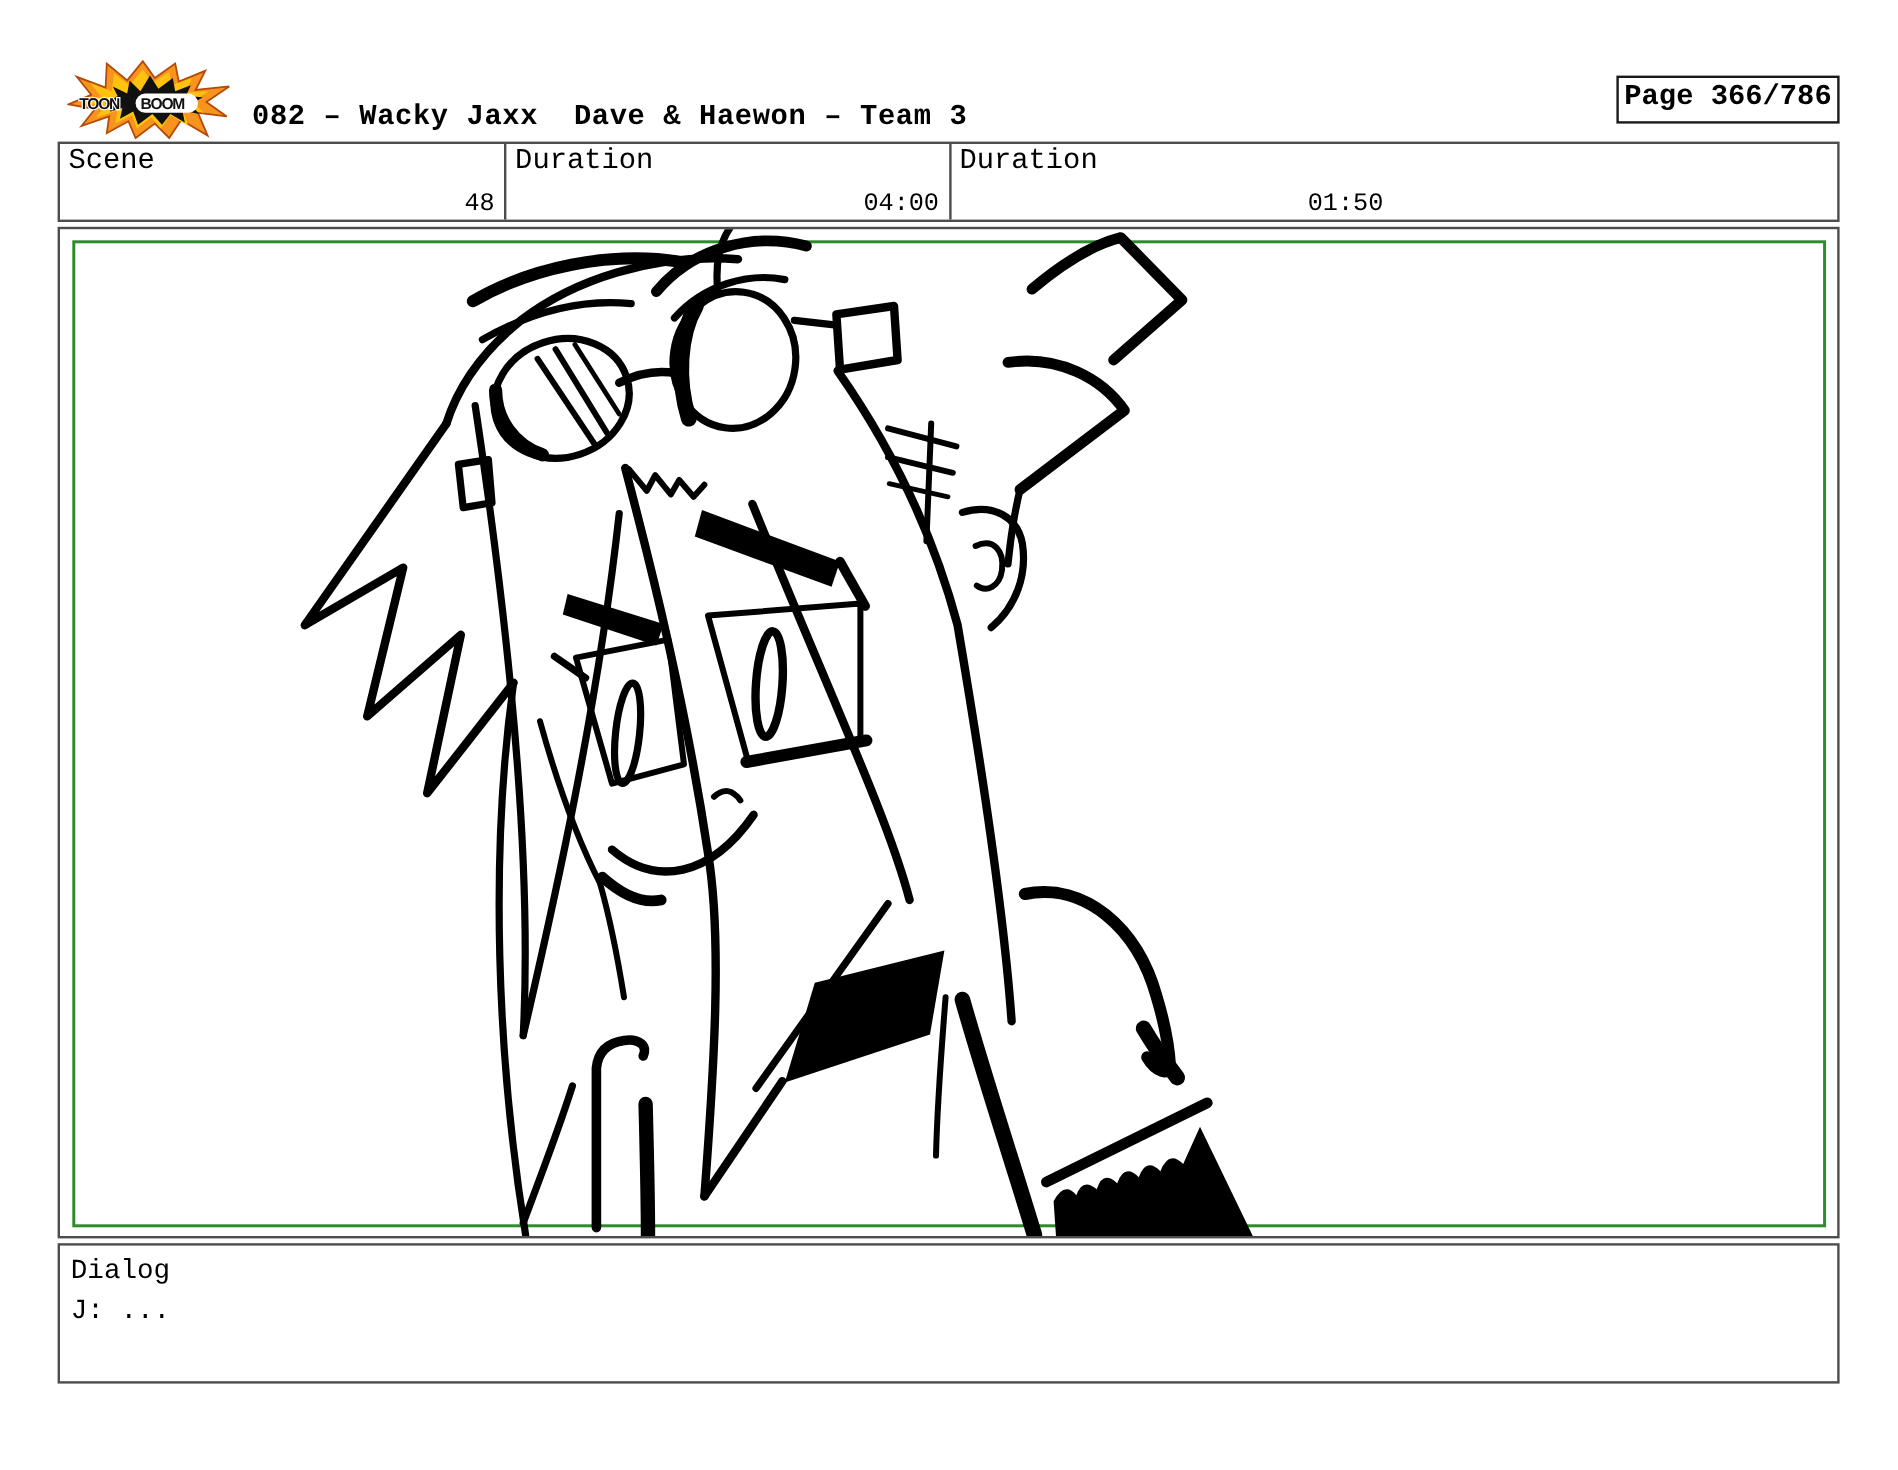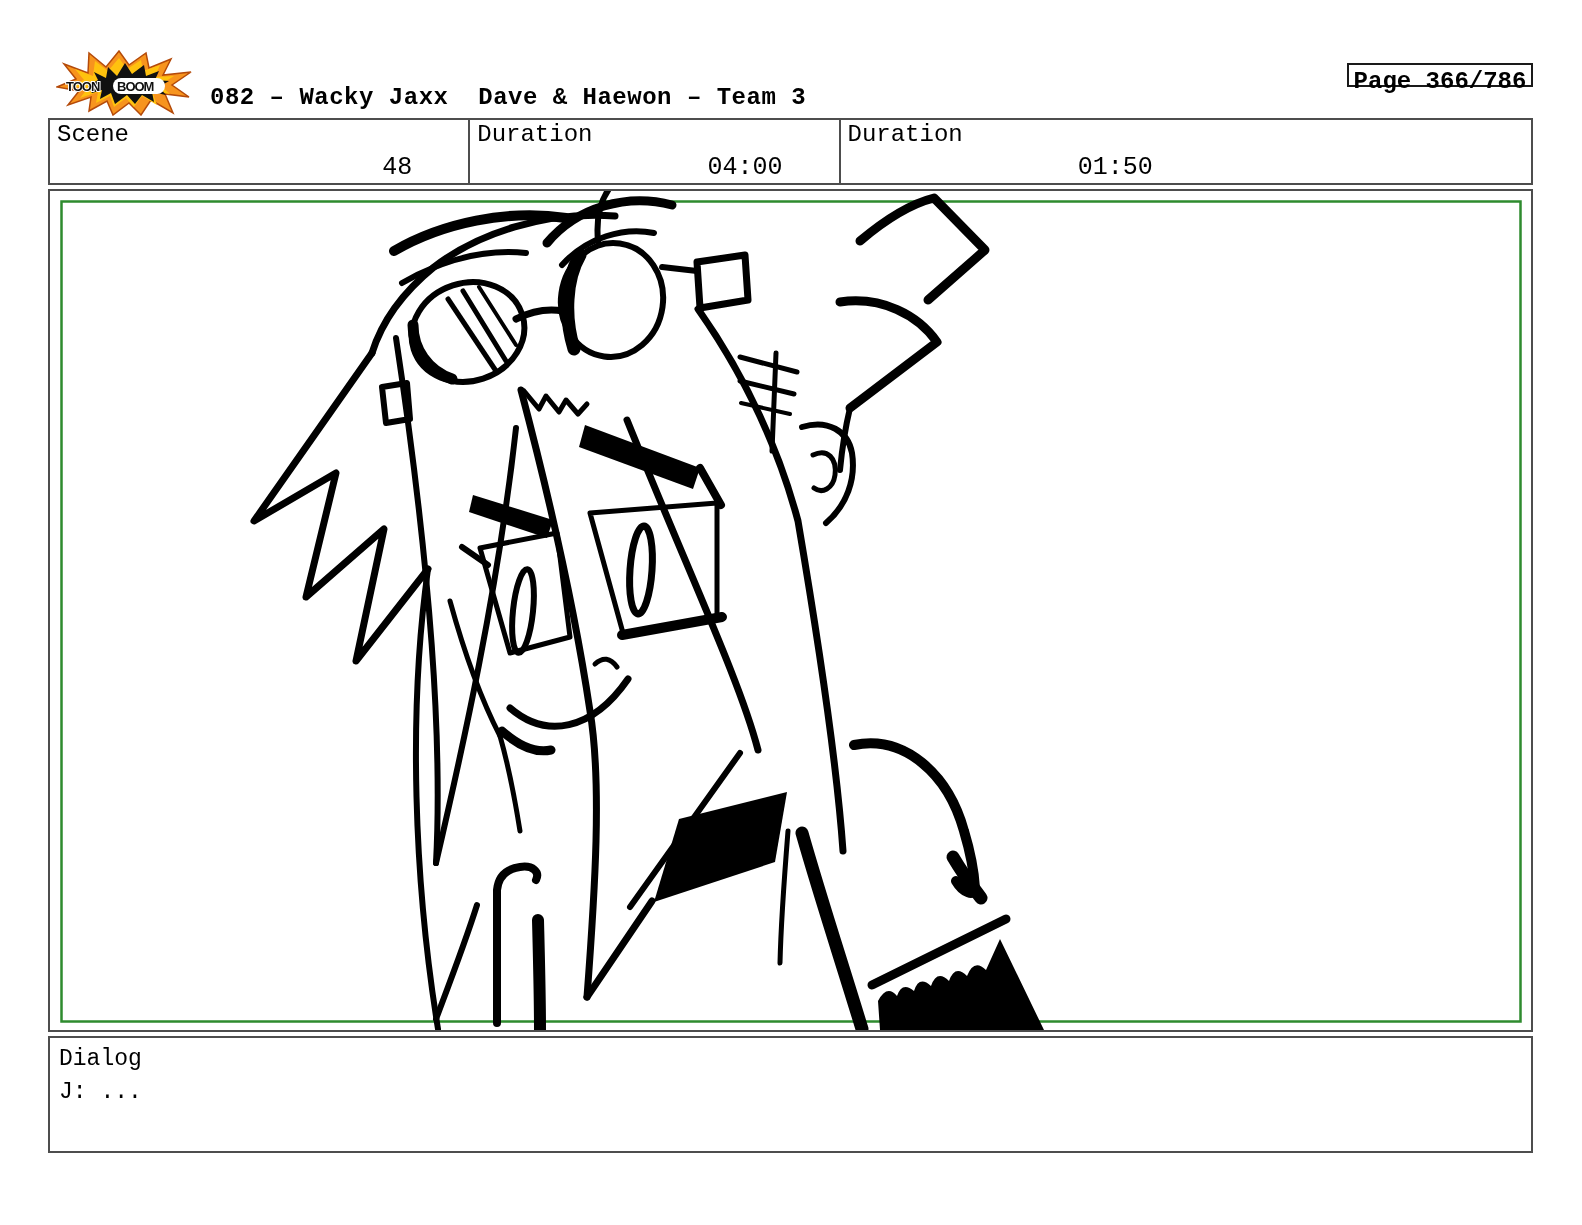--- a/index.html
+++ b/index.html
@@ -3,30 +3,30 @@
 <meta charset="utf-8">
 <style>
   * { margin:0; padding:0; box-sizing:border-box; }
   html,body { width:1582px; height:1225px; background:#fff; overflow:hidden;
               font-family:"Liberation Mono","DejaVu Sans Mono",monospace; color:#000; }
   .abs { position:absolute; }
 
   
   #logo { left:56px; top:50px; width:137px; height:66px; }
   #title { left:210px; top:84px; font-size:24px; font-weight:bold; white-space:pre; letter-spacing:.5px; }
-  #pagebox { left:1347px; top:63px; width:186px; height:24px; border:2px solid #1a1a1a;
+  #pagebox { left:1347px; top:63px; width:186px; height:40px; border:2px solid #1a1a1a;
              text-align:center; line-height:33px; font-size:24px; font-weight:bold; }
 
   
   #inforow { left:48px; top:118px; width:1485px; height:67px; border:2px solid #4d4d4d;
              display:grid; grid-template-columns:1fr 1fr 1fr 1fr; }
   .cell { position:relative; }
-  .cell + .cell { border-left:2px solid #4d4d4d;margin-left:48px; }
+  .cell + .cell { border-left:2px solid #4d4d4d; }
   .cell .cl { position:absolute; top:1px; left:7px; font-size:24px; }
-  .cell .cv { position:absolute; bottom:1px; right:8px; font-size:25px; }
+  .cell .cv { position:absolute; bottom:1px; right:8px; font-size:21px; }
 
   
   #panel { left:48px; top:189px; width:1485px; height:843px; border:2px solid #4d4d4d; background:#fff; }
   #panel svg { display:block; width:100%; height:100%; }
   .ink path, .ink ellipse { fill:none; stroke:#000; stroke-linecap:round; stroke-linejoin:round; }
   .ink .fill { fill:#000; stroke:none; }
 
   
   #dialogbox { left:48px; top:1036px; width:1485px; height:117px; border:2px solid #4d4d4d;
                padding:5px 9px; font-size:23px; }

